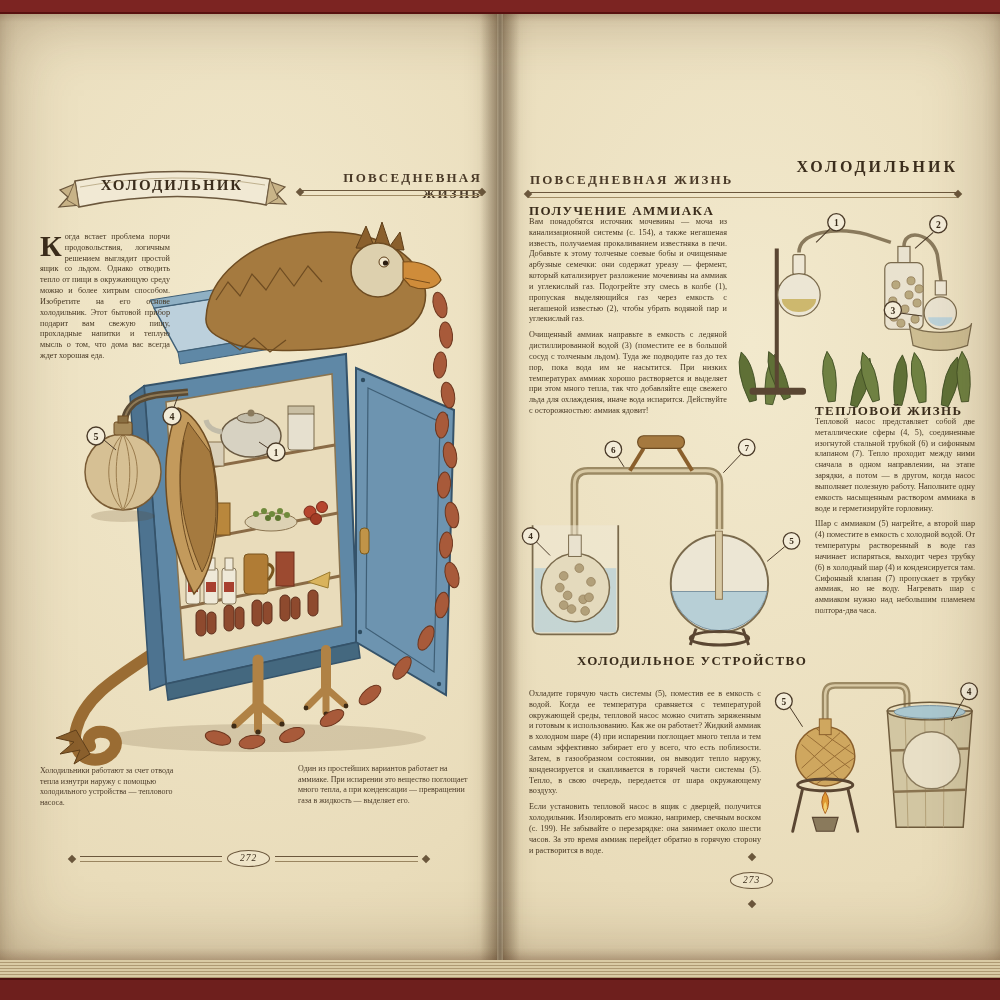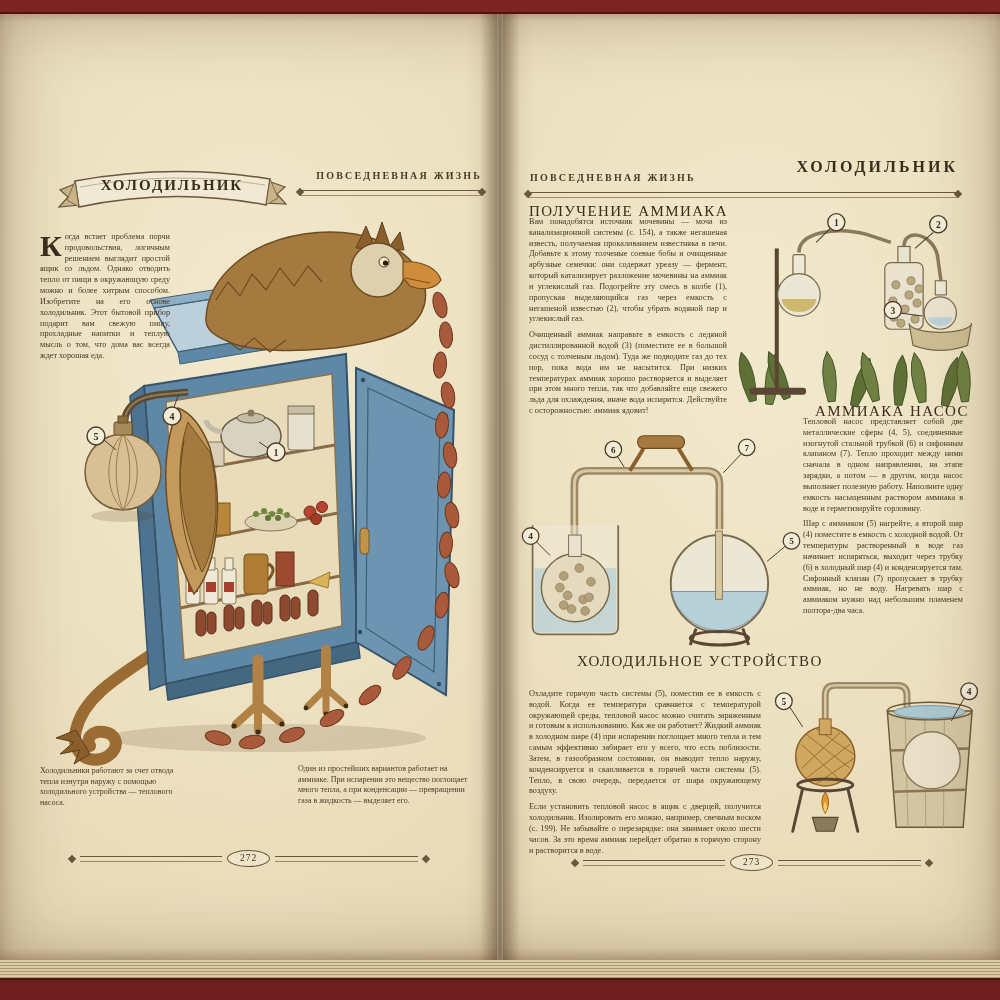--- a/index.html
+++ b/index.html
@@ -17,33 +17,33 @@
   .page.left{left:0;box-shadow:inset -18px 0 28px -18px rgba(70,45,20,.5), inset 10px 0 18px -12px rgba(70,45,20,.3);}
   .page.right{left:503px;box-shadow:inset 18px 0 28px -18px rgba(70,45,20,.5), inset -10px 0 18px -12px rgba(70,45,20,.3);}
   .page::before{content:"";position:absolute;top:0;left:0;right:0;height:10px;pointer-events:none;
     background:linear-gradient(rgba(90,40,20,.16),rgba(90,40,20,0));}
   .page::after{content:"";position:absolute;bottom:0;left:0;right:0;height:12px;pointer-events:none;
     background:linear-gradient(rgba(90,40,20,0),rgba(90,40,20,.18));}
   .gutter{position:absolute;left:480px;width:40px;top:0;height:948px;z-index:3;pointer-events:none;
     background:linear-gradient(to right,rgba(60,38,16,0) 0%,rgba(60,38,16,.28) 40%,rgba(45,28,12,.5) 50%,rgba(60,38,16,.28) 60%,rgba(60,38,16,0) 100%);}
 
   .abs{position:absolute;}
-  .runhead{font-size:10px;letter-spacing:2.2px;font-weight:bold;color:#4a3a28;}
+  .runhead{font-size:13px;letter-spacing:2.2px;font-weight:bold;color:#4a3a28;}
   .pagetitle{font-size:16px;letter-spacing:3px;font-weight:bold;color:#3b2d1c;}
   .hrule{position:absolute;height:4px;border-top:1px solid #6b573c;border-bottom:1px solid #a08b64;}
   .rule-end{position:absolute;top:-2px;width:6px;height:6px;background:#6b573c;transform:rotate(45deg);}
   .rule-end.l{left:-3px;} .rule-end.r{right:-3px;}
 
   .bodytext{font-size:8.2px;line-height:1.32;color:#463723;text-align:justify;}
   .bodytext p{margin:0 0 5px 0;}
   .caption{font-size:8px;line-height:1.32;color:#4a3a28;text-align:left;}
   .dropcap{float:left;font-size:30px;line-height:25px;padding:1px 3px 0 0;color:#3b2d1c;font-weight:bold;}
-  .sectitle{font-size:15px;font-weight:normal;letter-spacing:1.4px;color:#3b2d1c;}
-
-  .pagenum{position:absolute;display:flex;align-items:center;gap:5px;}
+  .sectitle{font-size:13px;font-weight:bold;letter-spacing:1.4px;color:#3b2d1c;}
+
+  .pagenum{position:absolute;display:flex;align-items:center;gap:5px;font-style:italic;}
   .pn-line{flex:1;height:4px;border-top:1px solid #6b573c;border-bottom:1px solid #9a8560;}
   .pn-oval{border:1px solid #6b573c;border-radius:50%;padding:1px 12px;font-size:9.5px;line-height:13px;color:#3b2d1c;letter-spacing:1px;background:rgba(255,250,235,.25);}
   .pn-end{width:6px;height:6px;background:#6b573c;transform:rotate(45deg);}
 
   .illo svg{width:100%;height:100%;display:block;}
 </style>
 </head>
 <body>
 
 <div class="book">
@@ -335,22 +335,22 @@
             <text x="205" y="31.5" text-anchor="middle" font-size="9.5" font-weight="bold" fill="#3a2d1c" font-family="Liberation Serif, serif">2</text>
           </g>
           <g>
             <line x1="167" y1="116" x2="189" y2="119" stroke="#4a3a28" stroke-width="1"></line>
             <circle cx="160" cy="113" r="8.5" fill="#f3ecd8" stroke="#4a3a28" stroke-width="1.3"></circle>
             <text x="160" y="116.5" text-anchor="middle" font-size="9.5" font-weight="bold" fill="#3a2d1c" font-family="Liberation Serif, serif">3</text>
           </g>
         </svg>
       </div>
 
-      <div class="abs sectitle" style="left:312px;top:391px;">АММИАКА НАСОС</div>
-      <div class="abs bodytext" style="left:300px;top:405px;width:160px;">
+      <div class="abs sectitle" style="left:312px;top:391px;">ТЕПЛОВОЙ ЖИЗНЬ</div>
+      <div class="abs bodytext" style="left:312px;top:405px;width:160px;">
         <p>Тепловой насос представляет собой две металлические сферы (4, 5), соединенные изогнутой стальной трубкой (6) и сифонным клапаном (7). Тепло проходит между ними сначала в одном направлении, на этапе зарядки, а потом — в другом, когда насос выполняет полезную работу. Наполните одну емкость насыщенным раствором аммиака в воде и герметизируйте горловину.</p>
         <p>Шар с аммиаком (5) нагрейте, а второй шар (4) поместите в емкость с холодной водой. От температуры растворенный в воде газ начинает испаряться, выходит через трубку (6) в холодный шар (4) и конденсируется там. Сифонный клапан (7) пропускает в трубку аммиак, но не воду. Нагревать шар с аммиаком нужно над небольшим пламенем полтора-два часа.</p>
       </div>
 
       <div class="abs illo" style="left:14px;top:408px;width:292px;height:234px;">
         <svg viewBox="0 0 300 240">
           <g>
             <path d="M59,118 L59,66 Q59,52 73,52 L194,52 Q208,52 208,66 L208,112" fill="none" stroke="#9c8a64" stroke-width="8"></path>
             <path d="M59,118 L59,66 Q59,52 73,52 L194,52 Q208,52 208,66 L208,112" fill="none" stroke="#d8c9a4" stroke-width="3"></path>
           </g>
@@ -458,21 +458,21 @@
             <text x="15" y="61.5" text-anchor="middle" font-size="9.5" font-weight="bold" fill="#3a2d1c" font-family="Liberation Serif, serif">5</text>
           </g>
           <g>
             <line x1="198" y1="55" x2="185" y2="78" stroke="#4a3a28" stroke-width="1"></line>
             <circle cx="203" cy="48" r="8.5" fill="#f3ecd8" stroke="#4a3a28" stroke-width="1.3"></circle>
             <text x="203" y="51.5" text-anchor="middle" font-size="9.5" font-weight="bold" fill="#3a2d1c" font-family="Liberation Serif, serif">4</text>
           </g>
         </svg>
       </div>
 
-      <div class="pagenum" style="left:50%;margin-left:-180px;width:360px;top:842px;">
+      <div class="pagenum" style="left:50%;margin-left:-180px;width:360px;top:842px;flex-direction:column;">
         <span class="pn-end"></span>
         <span class="pn-line"></span>
         <span class="pn-oval">273</span>
         <span class="pn-line"></span>
         <span class="pn-end"></span>
       </div>
     </section>
 
     <div class="gutter"></div>
   </div>

